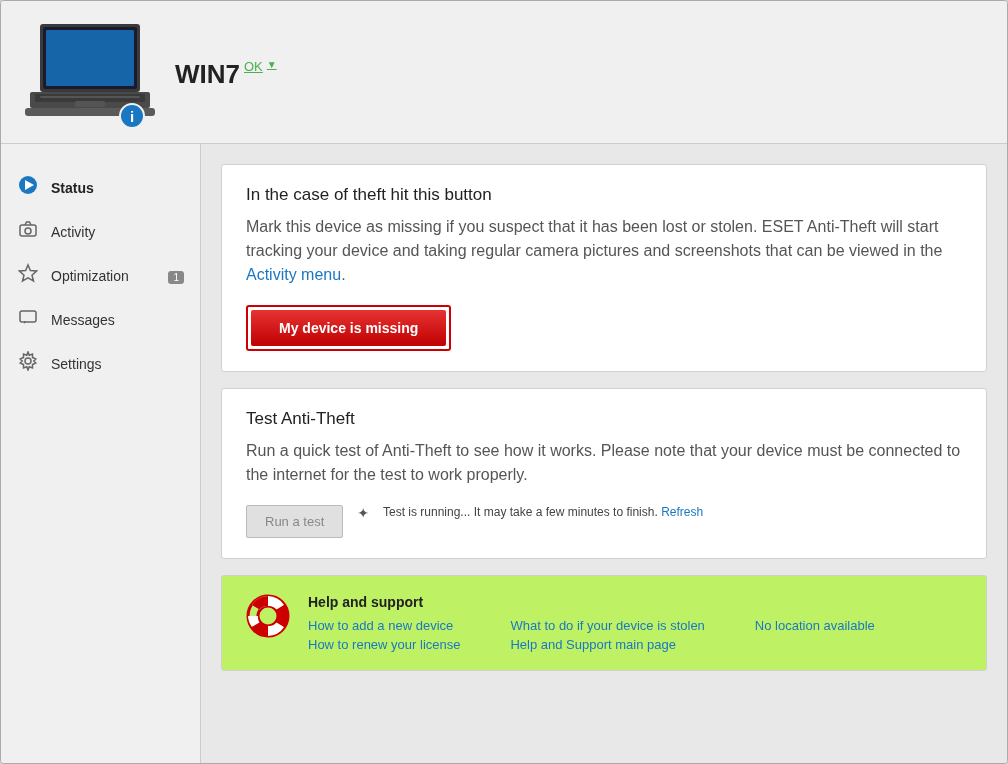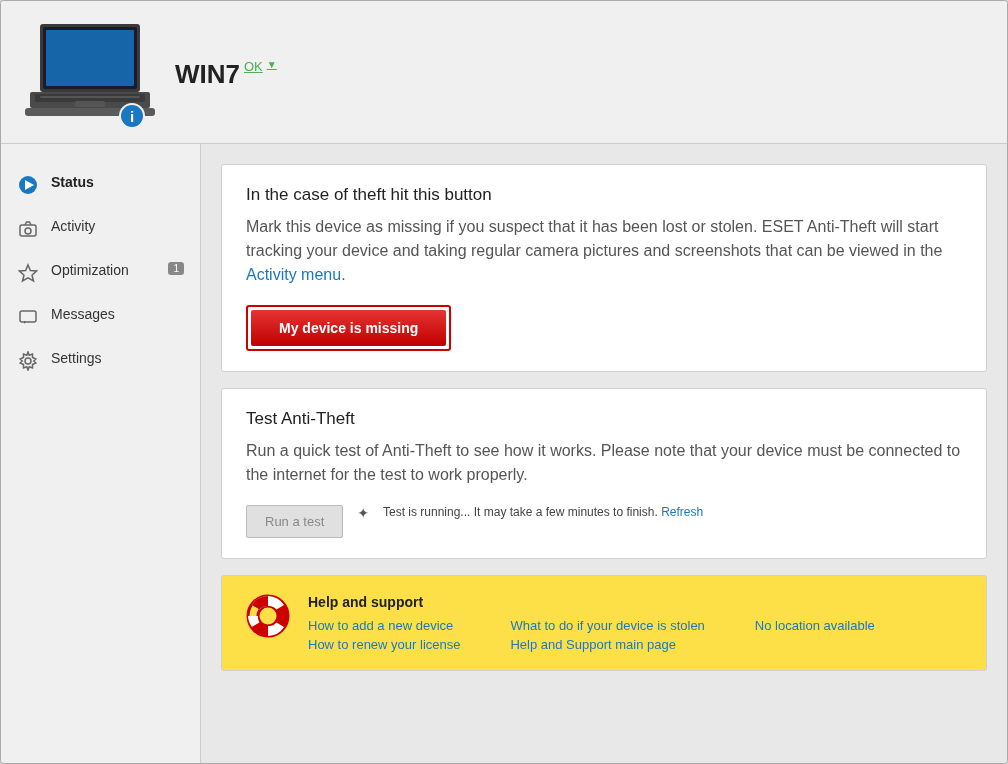--- a/index.html
+++ b/index.html
@@ -86,21 +86,21 @@
       width: 200px;
       background: #f0f0f0;
       border-right: 1px solid #ccc;
       padding: 20px 0;
       display: flex;
       flex-direction: column;
       gap: 2px;
     }
     .sidebar-item {
       display: flex;
-      align-items: flex-start;
+      align-items: flex-end;
       gap: 12px;
       padding: 10px 16px;
       cursor: pointer;
       color: #333;
       font-size: 14px;
       position: relative;
     }
     .sidebar-item.active { font-weight: bold; color: #222; }
     .sidebar-icon {
       width: 22px;
@@ -182,21 +182,21 @@
     .test-row {
       display: flex;
       gap: 14px;
       margin-top: 16px;
     }
     .spinner-icon { color: #555; font-size: 14px; }
     .test-status { font-size: 12px; color: #444; }
 
     
     .help-card {
-      background: #fde047;
+      background: #bef264;
       border: 1px solid #d0d0d0;
       border-radius: 3px;
       padding: 18px 24px;
       display: flex;
       align-items: flex-start;
       gap: 18px;
     }
     .help-icon { width: 44px; height: 44px; flex-shrink: 0; }
     .help-content { display: flex; flex-direction: column; gap: 4px; }
     .help-title { font-weight: bold; font-size: 14px; color: #222; margin-bottom: 4px; }

